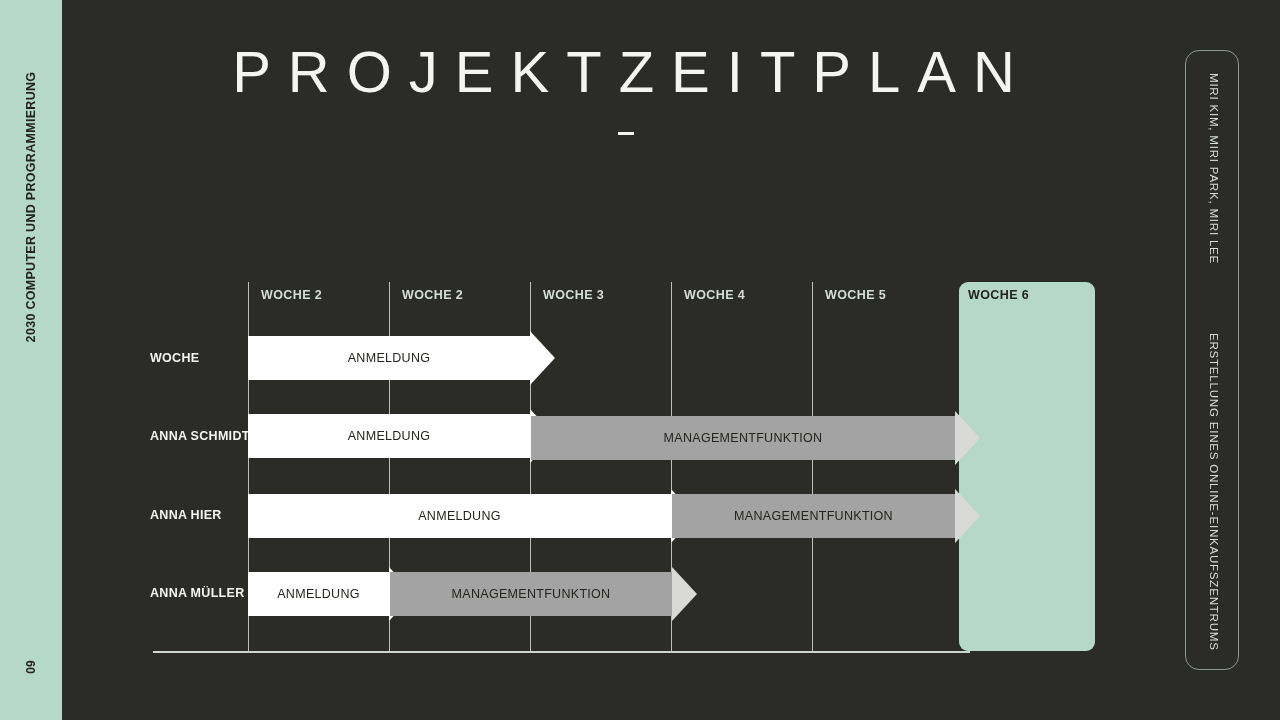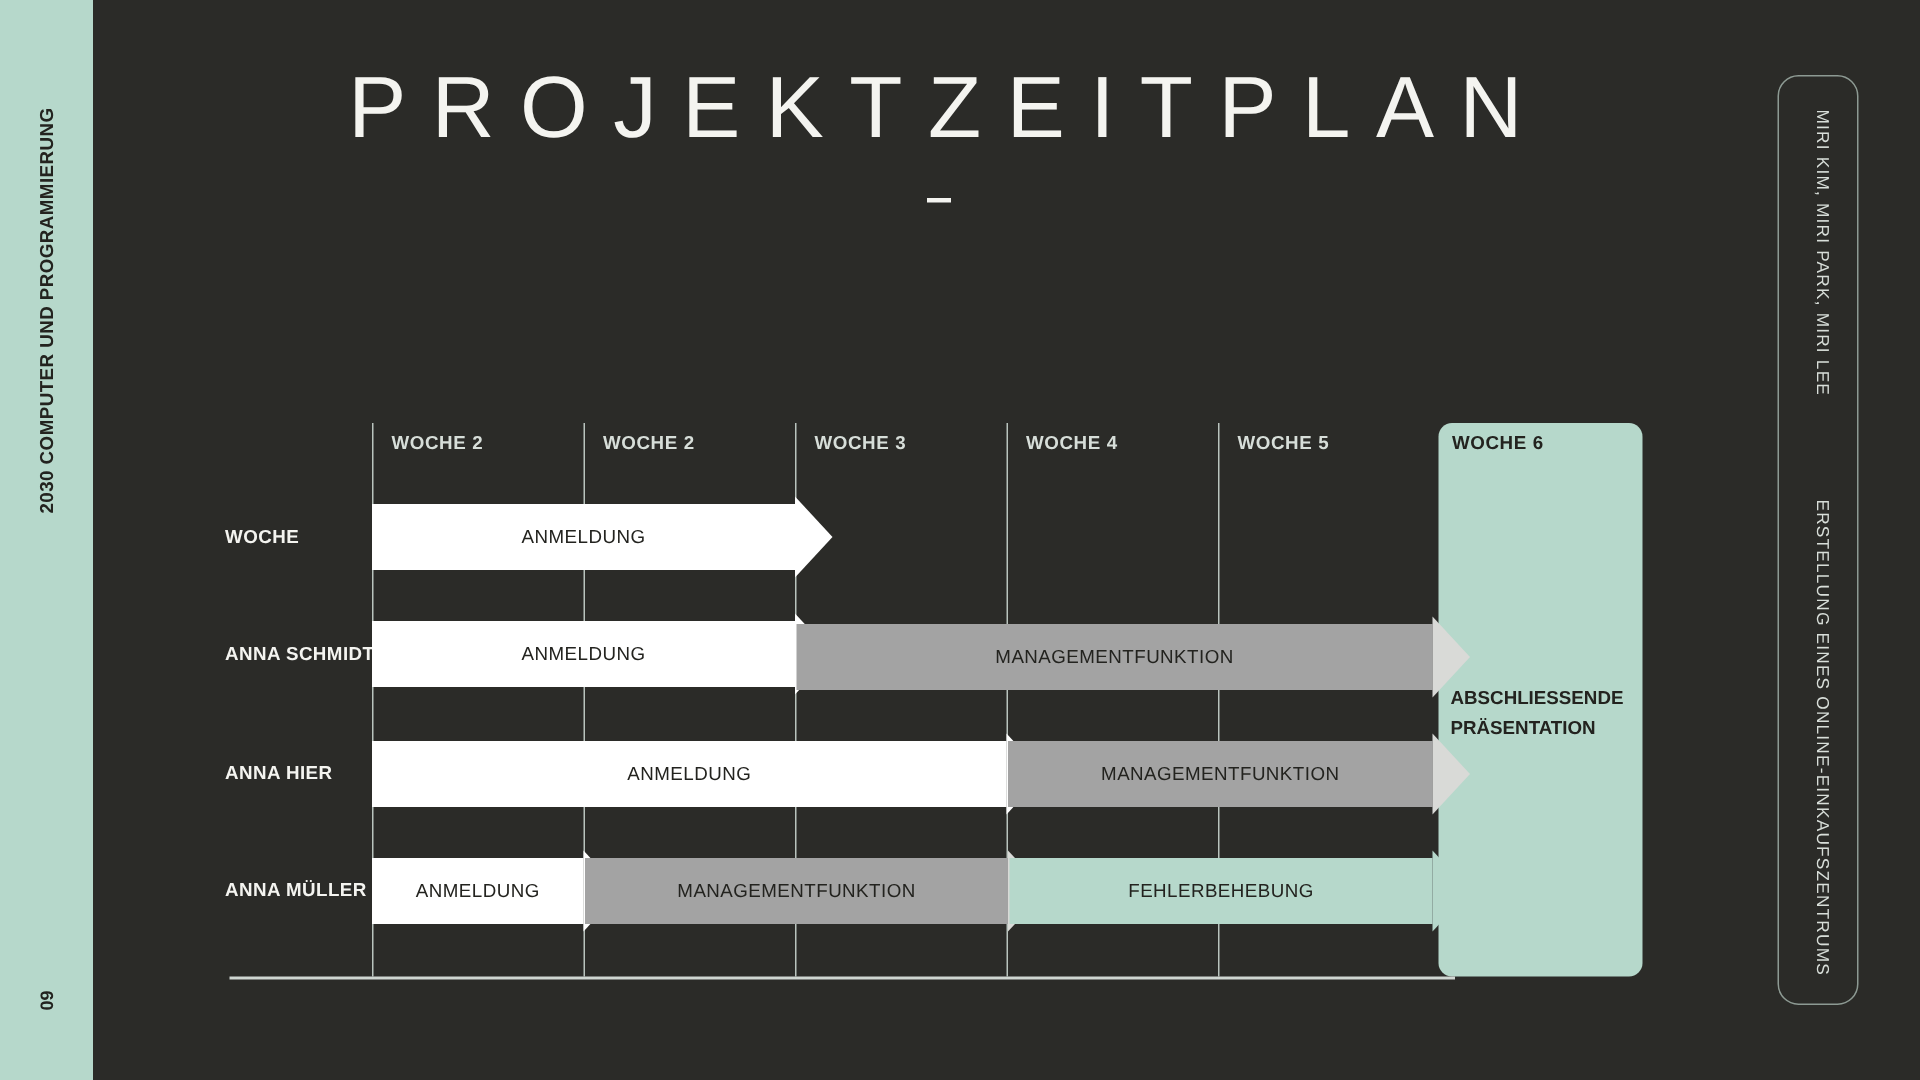--- a/index.html
+++ b/index.html
@@ -184,21 +184,20 @@
     <div class="left-bar-title">2030 COMPUTER UND PROGRAMMIERUNG</div>
     <div class="left-bar-page">09</div>
   </div>
 
   <div class="headline">PROJEKTZEITPLAN</div>
   <div class="divider"></div>
 
   <div class="gantt">
 
     <div class="week6-panel"></div>
-    <div class="week6-text">ABSCHLIESSENDE PRÄSENTATION</div>
 
     <div class="col-rule" style="left:248px"></div>
     <div class="col-rule" style="left:389px"></div>
     <div class="col-rule" style="left:530px"></div>
     <div class="col-rule" style="left:671px"></div>
     <div class="col-rule" style="left:812px"></div>
 
     <div class="col-head" style="left:261px">WOCHE 2</div>
     <div class="col-head" style="left:402px">WOCHE 2</div>
     <div class="col-head" style="left:543px">WOCHE 3</div>
@@ -228,23 +227,20 @@
     <div class="bar grey" style="left:672px; top:494px; width:283px">
       <span>MANAGEMENTFUNKTION</span>
     </div>
 
     <div class="bar white" style="left:248px; top:572px; width:141px">
       <span>ANMELDUNG</span>
     </div>
     <div class="bar grey" style="left:390px; top:572px; width:282px">
       <span>MANAGEMENTFUNKTION</span>
     </div>
-    <div class="bar mint" style="left:673px; top:572px; width:282px">
-      <span>FEHLERBEHEBUNG</span>
-    </div>
 
     <div class="axis-line"></div>
   </div>
 
   <div class="right-bar">
     <div class="right-text authors">MIRI KIM, MIRI PARK, MIRI LEE</div>
     <div class="right-text subject">ERSTELLUNG EINES ONLINE-EINKAUFSZENTRUMS</div>
   </div>
 
 </div>

